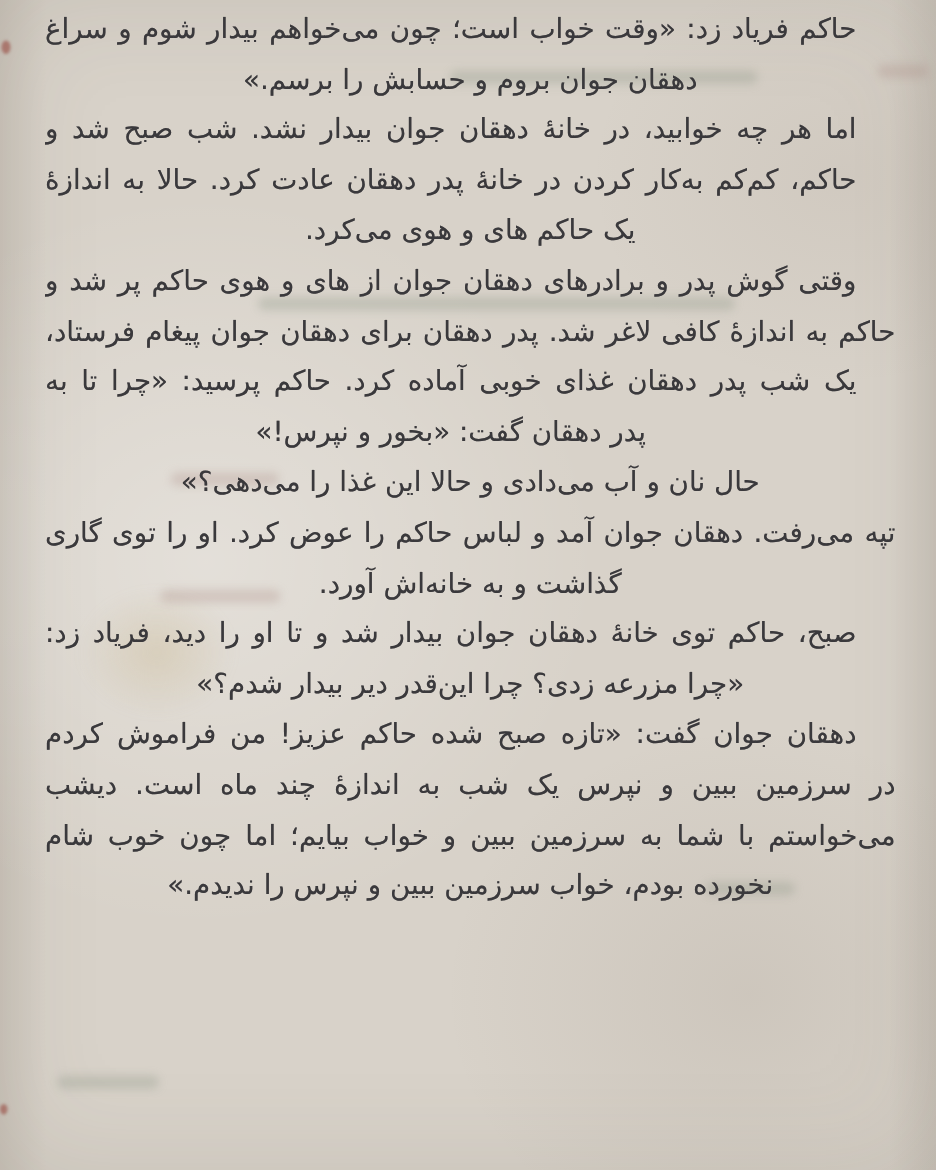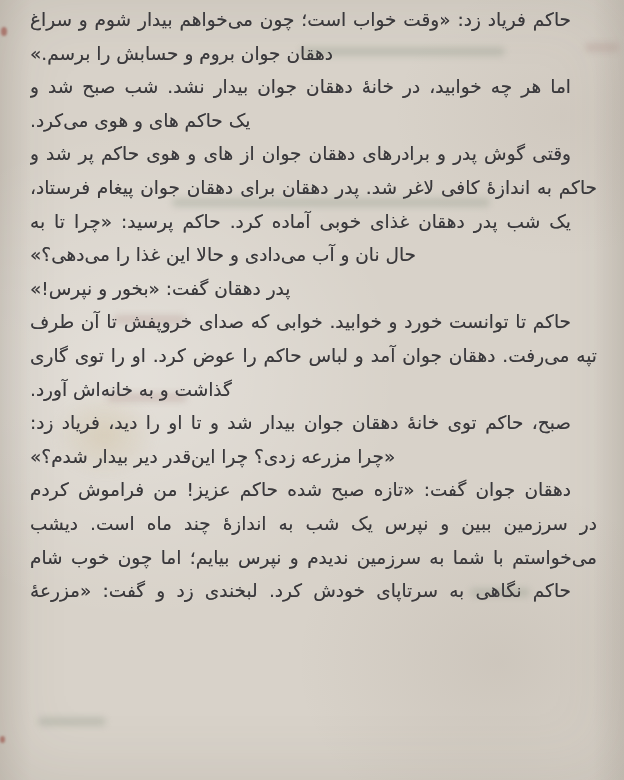--- a/index.html
+++ b/index.html
@@ -31,21 +31,21 @@
     direction: rtl;
     font-family: "DejaVu Sans", "Liberation Sans", sans-serif;
     font-size: 18.5px;
     color: #3a393c;
     text-shadow: 0 0 0.4px rgba(58,57,60,0.55);
   }
   .line {
     height: 33.6px;
     line-height: 33.6px;
     white-space: nowrap;
-    text-align: left;
+    text-align: center;
     overflow: visible;
   }
   .line.full {
     white-space: normal;
     text-align: justify;
     text-align-last: justify;
     overflow: hidden;
   }
   .line.indent { padding-right: 26px; }
 
@@ -95,30 +95,30 @@
   <div class="bleed pink b5"></div>
   <div class="bleed b6"></div>
   <div class="bleed b7"></div>
   <div class="speck s1"></div>
   <div class="speck s2"></div>
 
   <div class="text-block" dir="rtl" lang="fa">
       <div class="line indent full">حاکم فریاد زد: «وقت خواب است؛ چون می‌خواهم بیدار شوم و سراغ آن</div>
       <div class="line">دهقان جوان بروم و حسابش را برسم.»</div>
       <div class="line indent full">اما هر چه خوابید، در خانهٔ دهقان جوان بیدار نشد. شب صبح شد و</div>
+      <div class="line indent full">حاکم، کم‌کم به‌کار کردن در خانهٔ پدر دهقان عادت کرد. حالا به اندازهٔ</div>
       <div class="line">یک حاکم های و هوی می‌کرد.</div>
       <div class="line indent full">وقتی گوش پدر و برادرهای دهقان جوان از های و هوی حاکم پر شد و</div>
       <div class="line full">حاکم به اندازهٔ کافی لاغر شد. پدر دهقان برای دهقان جوان پیغام فرستاد،</div>
       <div class="line indent full">یک شب پدر دهقان غذای خوبی آماده کرد. حاکم پرسید: «چرا تا به</div>
+      <div class="line indent">پدر دهقان گفت: «بخور و نپرس!»</div>
       <div class="line">حال نان و آب می‌دادی و حالا این غذا را می‌دهی؟»</div>
-      <div class="line indent">پدر دهقان گفت: «بخور و نپرس!»</div>
-      <div class="line indent full">حاکم تا توانست خورد و خوابید. خوابی که صدای خروپفش تا آن طرف</div>
       <div class="line full">تپه می‌رفت. دهقان جوان آمد و لباس حاکم را عوض کرد. او را توی گاری</div>
       <div class="line">گذاشت و به خانه‌اش آورد.</div>
       <div class="line indent full">صبح، حاکم توی خانهٔ دهقان جوان بیدار شد و تا او را دید، فریاد زد:</div>
       <div class="line">«چرا مزرعه زدی؟ چرا این‌قدر دیر بیدار شدم؟»</div>
       <div class="line indent full">دهقان جوان گفت: «تازه صبح شده حاکم عزیز! من فراموش کردم بگویم</div>
       <div class="line full">در سرزمین ببین و نپرس یک شب به اندازهٔ چند ماه است. دیشب</div>
-      <div class="line full">می‌خواستم با شما به سرزمین ندیدم و نپرس بیایم؛ اما چون خوب شام</div>
-      <div class="line indent full">حاکم نگاهی به سرتاپای خودش کرد. لبخندی زد و گفت: «مزرعهٔ</div>
+      <div class="line full">می‌خواستم با شما به سرزمین ببین و خواب بیایم؛ اما چون خوب شام</div>
+      <div class="line">نخورده بودم، خواب سرزمین ببین و نپرس را ندیدم.»</div>
     </div>
 
 </div>
 
 </body></html>

